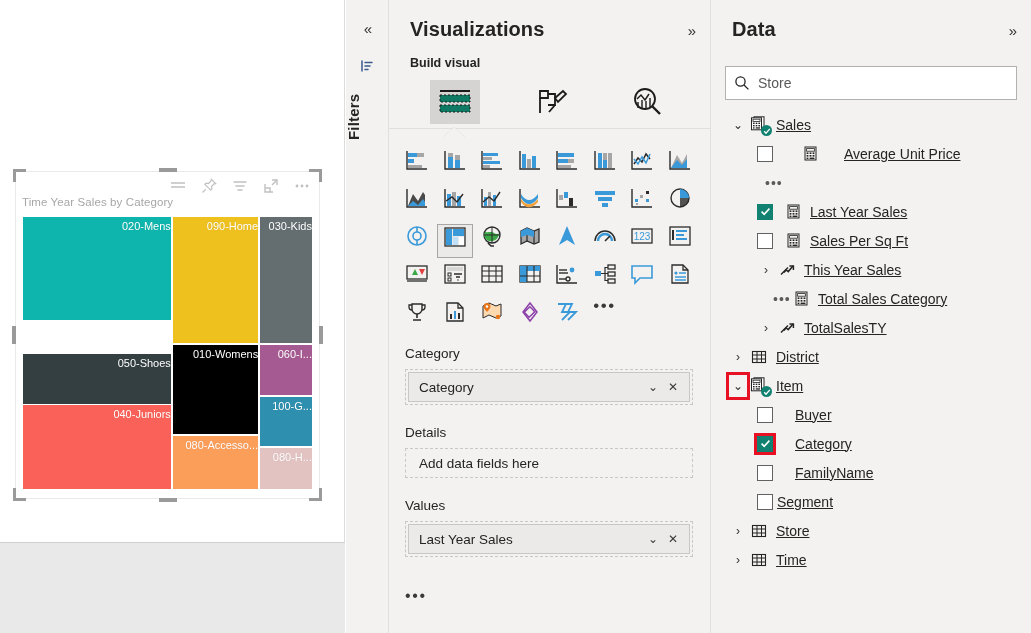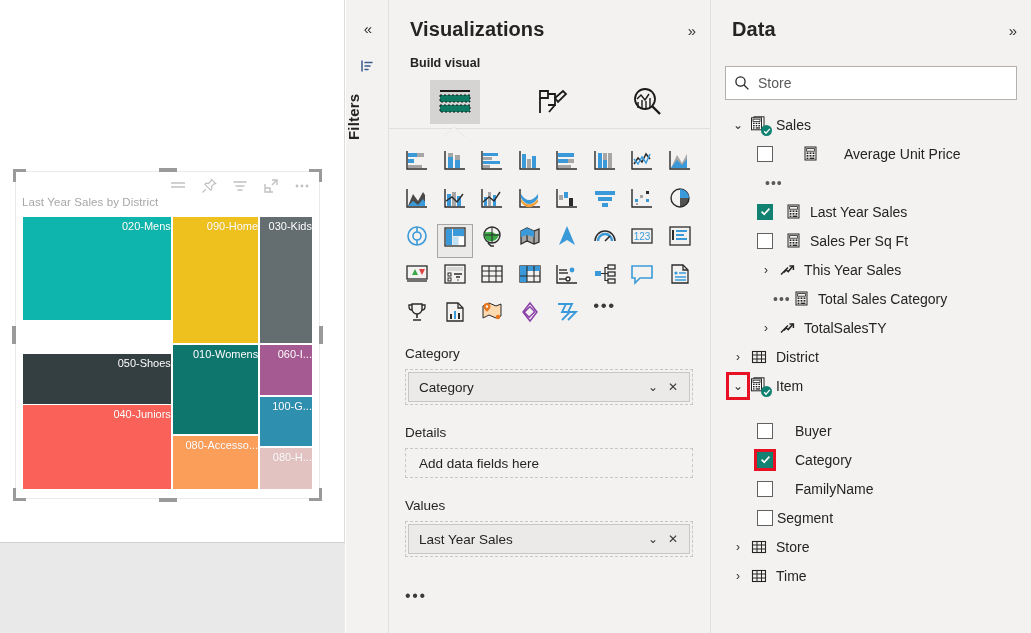--- a/index.html
+++ b/index.html
@@ -204,21 +204,21 @@
     font-size:14px; color:#242424; cursor:pointer;
   }
   .tw-chev{ width:18px; text-align:center; color:#323130; font-size:12px; flex:none; }
   .tw-icon{ width:20px; display:flex; align-items:center; justify-content:center; flex:none; position:relative;}
   .tw-check{
     width:16px; height:16px; border:1px solid #616161; background:#fff;
     flex:none; display:flex; align-items:center; justify-content:center;
   }
   .tw-check.on{ background:#118271; border-color:#118271; }
   .tw-dots{ width:16px; text-align:center; color:#5a5a5a; font-size:14px; letter-spacing:1px; flex:none; line-height:6px;}
-  .tw-text{ margin-left:7px; white-space:nowrap; }
+  .tw-text{ margin-left:7px; white-space:nowrap;text-decoration:underline; }
   .badge{
     position:absolute; right:-3px; bottom:-3px; width:11px; height:11px;
     border-radius:50%; background:#118271;
     display:flex; align-items:center; justify-content:center;
   }
   .hl-red{ outline:3px solid #e81123; outline-offset:0px; }
 </style>
 </head>
 <body>
 
@@ -244,39 +244,39 @@
             <path d="M10 3h5v5" fill="none" stroke="#9b9b9b" stroke-width="1.4"></path>
             <path d="M15 3l-5 5" stroke="#9b9b9b" stroke-width="1.4"></path>
           </svg>
         <svg class="vh-ico" viewBox="0 0 18 18">
             <circle cx="4" cy="9" r="1.4" fill="#9b9b9b"></circle>
             <circle cx="9" cy="9" r="1.4" fill="#9b9b9b"></circle>
             <circle cx="14" cy="9" r="1.4" fill="#9b9b9b"></circle>
           </svg>
       </div>
 
-      <div class="vis-title">Last Year Sales by District</div>
+      <div class="vis-title">Time Year Sales by Category</div>
 
       <div id="treemap">
           <div class="tm-cell" style="left: 0%; top: 0%; width: 51.5%; height: 38.5%; background: rgb(13, 181, 172);">
             <span class="tm-label">020-Mens</span>
           </div>
           <div class="tm-cell" style="left: 0%; top: 38.5%; width: 51.5%; height: 30%; background: rgb(52, 63, 65); margin-top: 32px;">
             <span class="tm-label">050-Shoes</span>
           </div>
           <div class="tm-cell" style="left: 0%; top: 68.5%; width: 51.5%; height: 31.5%; background: rgb(250, 97, 88);">
             <span class="tm-label">040-Juniors</span>
           </div>
           <div class="tm-cell" style="left: 51.5%; top: 0%; width: 30%; height: 46.8%; background: rgb(239, 193, 31);">
             <span class="tm-label">090-Home</span>
           </div>
           <div class="tm-cell" style="left: 81.5%; top: 0%; width: 18.5%; height: 46.8%; background: rgb(100, 110, 112);">
             <span class="tm-label">030-Kids</span>
           </div>
-          <div class="tm-cell" style="left: 51.5%; top: 46.8%; width: 30%; height: 33%; background: #0f766e;">
+          <div class="tm-cell" style="left: 51.5%; top: 46.8%; width: 30%; height: 33%; background: #000000;">
             <span class="tm-label">010-Womens</span>
           </div>
           <div class="tm-cell" style="left: 51.5%; top: 79.8%; width: 30%; height: 20.2%; background: rgb(251, 158, 90);">
             <span class="tm-label">080-Accesso...</span>
           </div>
           <div class="tm-cell" style="left: 81.5%; top: 46.8%; width: 18.5%; height: 19%; background: rgb(166, 90, 146);">
             <span class="tm-label">060-I...</span>
           </div>
           <div class="tm-cell" style="left: 81.5%; top: 65.8%; width: 18.5%; height: 18.5%; background: rgb(46, 143, 175);">
             <span class="tm-label">100-G...</span>
@@ -842,21 +842,21 @@
             <rect x="5.7" y="11.3" width="4.3" height="1.3" fill="#242424"></rect>
           </svg>
           <span class="badge">
             <svg width="8" height="8" viewBox="0 0 8 8">
               <path d="M1.2 4.2l1.8 2L6.8 1.9" stroke="#fff" stroke-width="1.3" fill="none"></path>
             </svg>
           </span>
         </span>
         <span class="tw-text">Item</span>
       </div>
-      <div class="tree-row" style="padding-left: 46px; margin-top: 16px;">
+      <div class="tree-row" style="padding-left: 46px;">
         <span style="display: flex; align-items: center; flex: 0 0 auto;">
           <span class="tw-check"></span>
         </span>
         <span class="tw-text" style="margin-left: 22px;">Buyer</span>
       </div>
       <div class="tree-row" style="padding-left: 46px;">
         <span style="display: flex; align-items: center; flex: 0 0 auto;">
           <span class="tw-check on hl-red">
             <svg width="11" height="11" viewBox="0 0 11 11">
               <path d="M1.6 5.6l2.6 2.8L9.4 2.6" stroke="#fff" stroke-width="1.6" fill="none"></path>

